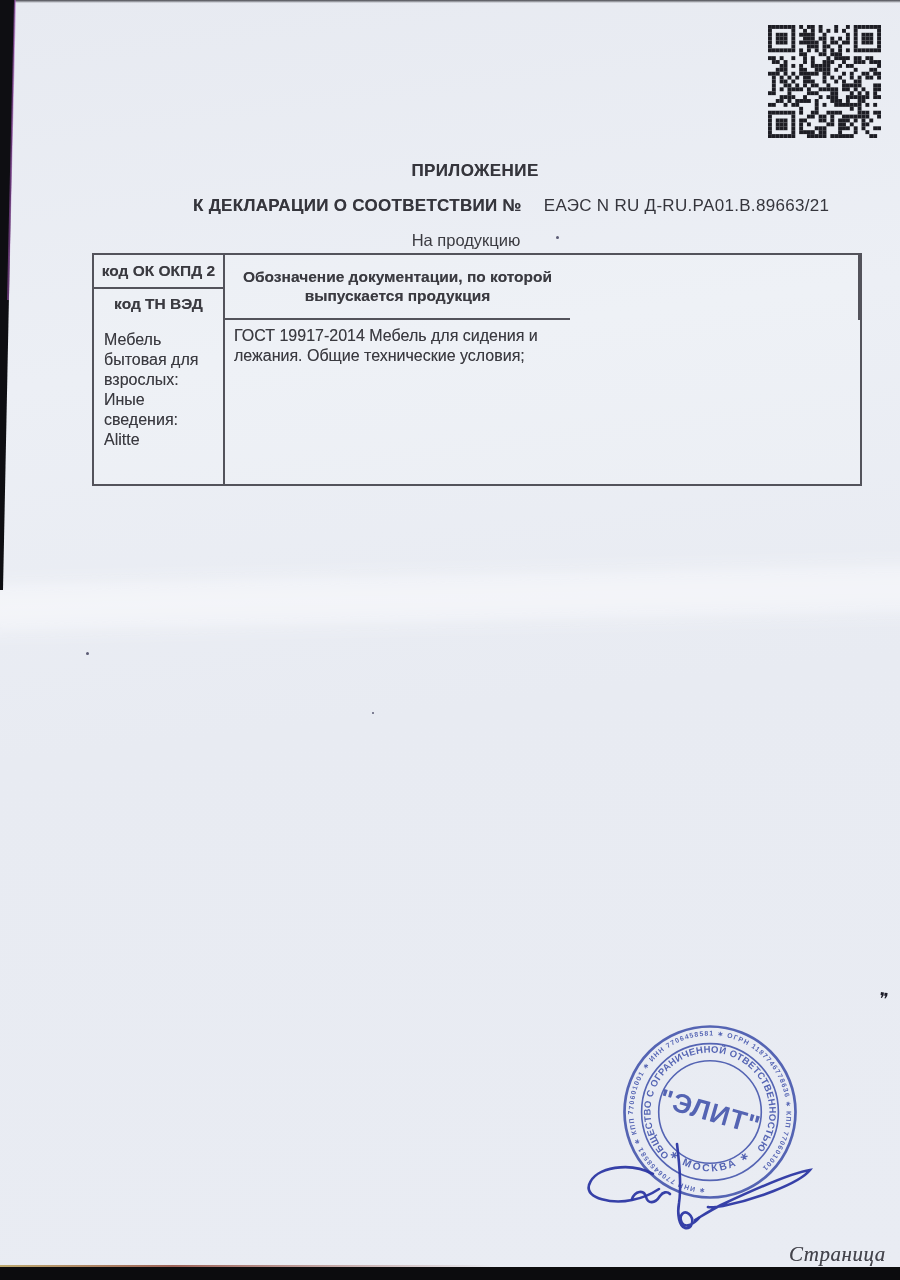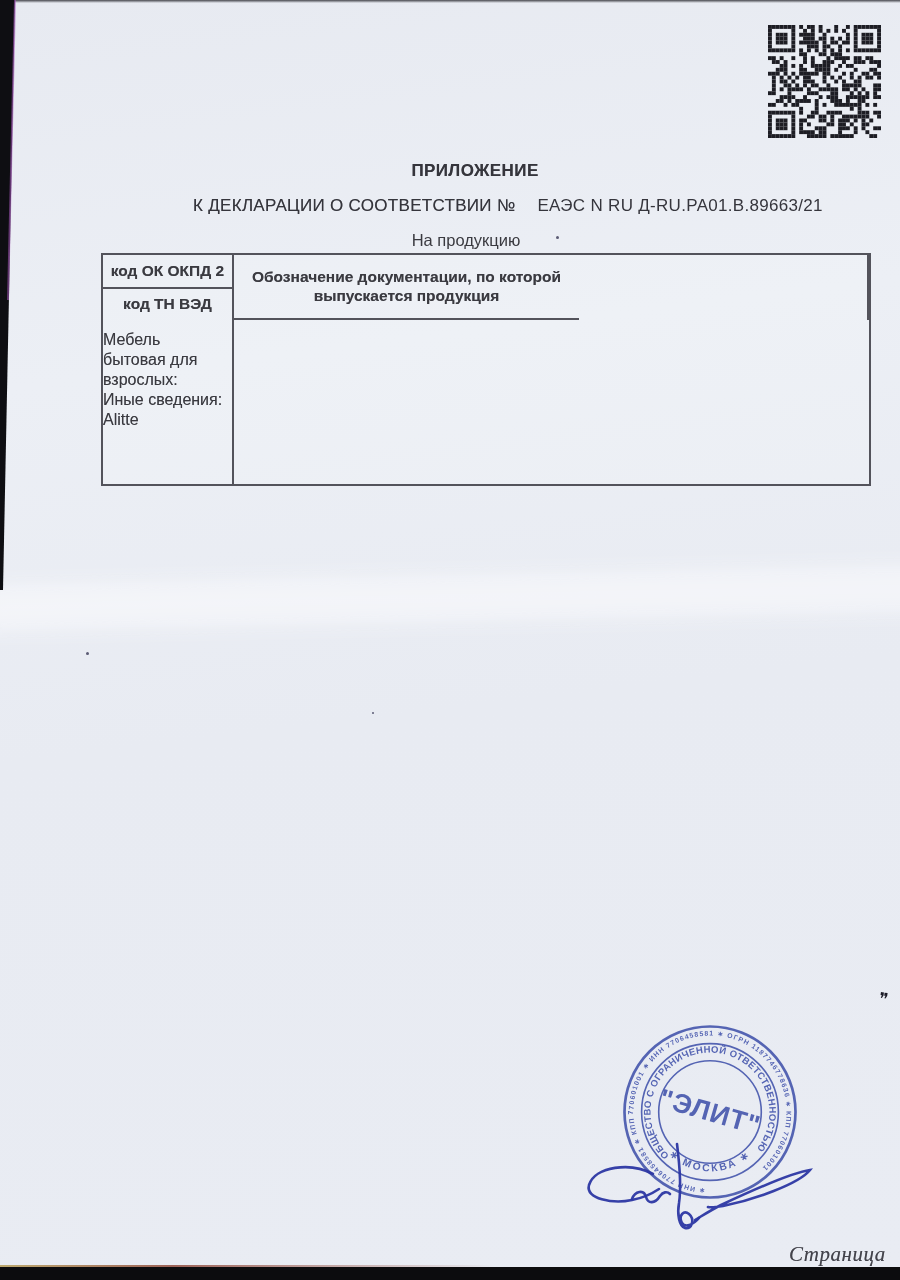--- a/index.html
+++ b/index.html
@@ -32,39 +32,39 @@
   
   .qr{position:absolute;left:768px;top:25px;width:113px;height:113px;}
   .qr svg{width:113px;height:113px;fill:#1d1d24;}
 
   
   .doc-title{position:absolute;left:0;top:161px;width:950px;text-align:center;
     font-weight:bold;font-size:17px;letter-spacing:.4px;color:#35353c;
     text-shadow:0 0 .5px rgba(53,53,60,.55);}
   .decl-row{position:absolute;left:193px;top:196px;width:690px;white-space:nowrap;
     font-size:17px;color:#35353c;}
-  .decl-label{font-weight:normal;letter-spacing:.3px;text-shadow:0 0 .5px rgba(53,53,60,.55);}
+  .decl-label{font-weight:bold;letter-spacing:.3px;text-shadow:0 0 .5px rgba(53,53,60,.55);}
   .decl-number{margin-left:22px;letter-spacing:.3px;}
   .product-line{position:absolute;left:0;top:231px;width:932px;text-align:center;
     font-size:16.5px;color:#3a3a40;}
 
   
-  .doc-table{position:absolute;left:101px;top:253px;width:770px;height:233px;
+  .doc-table{position:absolute;left:92px;top:253px;width:770px;height:233px;
     box-sizing:border-box;border:2px solid #53535b;
     display:grid;grid-template-columns:131px 345px 1fr;grid-template-rows:65px 1fr;
     background:rgba(255,255,255,.12);}
   .doc-table .cell{box-sizing:border-box;}
   .b-r{border-right:2px solid #53535b;}
   .b-b{border-bottom:2px solid #53535b;}
   .h-c1{display:flex;flex-direction:column;font-weight:bold;font-size:15.5px;text-align:center;}
   .h-c1 .half{flex:1;display:flex;align-items:center;justify-content:center;}
   .h-c1 .half:first-child{border-bottom:2px solid #53535b;}
   .h-mid,.h-right{display:flex;align-items:center;justify-content:center;text-align:center;
     font-weight:bold;font-size:15.5px;line-height:1.2;padding:2px 10px;}
-  .d-mid{padding:10px 8px 8px 0;font-size:16px;line-height:1.25;}
+  .d-mid{padding:10px 8px 8px 10px;font-size:16px;line-height:1.25;}
   .d-right{padding:6px 8px 8px 9px;font-size:16px;line-height:1.25;}
   .blk{display:block;}
   .bold{font-weight:normal;}
   .doc-table *{text-shadow:0 0 .4px rgba(58,58,64,.5);}
 
   
   .stamp{position:absolute;left:620px;top:1022px;width:180px;height:180px;opacity:.9;}
   .stamp svg{width:180px;height:180px;}
   .stamp circle{fill:none;stroke:#4556ad;}
   .stamp text{fill:#4556ad;font-family:"Liberation Sans",sans-serif;}
@@ -537,20 +537,21 @@
       <div class="half">код ТН ВЭД</div>
     </div>
     <div class="cell h-right b-b">Обозначение документации, по которой выпускается продукция</div>
 
     <div class="cell b-r"></div>
     <div class="cell d-mid b-r">
       <span class="blk">Мебель бытовая для взрослых:</span>
       <span><span class="bold">Иные сведения:</span><span> Alitte</span></span>
     </div>
     <div class="cell d-right">
+      <span class="blk">ГОСТ 19917-2014 Мебель для сидения и лежания. Общие технические условия;</span>
     </div>
   </div>
 
   <div class="stamp">
     <svg viewBox="0 0 200 200">
       <defs>
         <path id="ringOuter" d="M100,185 A85,85 0 1,1 100,15 A85,85 0 1,1 100,185"></path>
         <path id="ringInnerTop" d="M100,166 A66,66 0 1,1 100,34 A66,66 0 1,1 100,166"></path>
         <path id="ringInnerBottom" d="M34,100 A66,66 0 1,0 166,100"></path>
       </defs>

